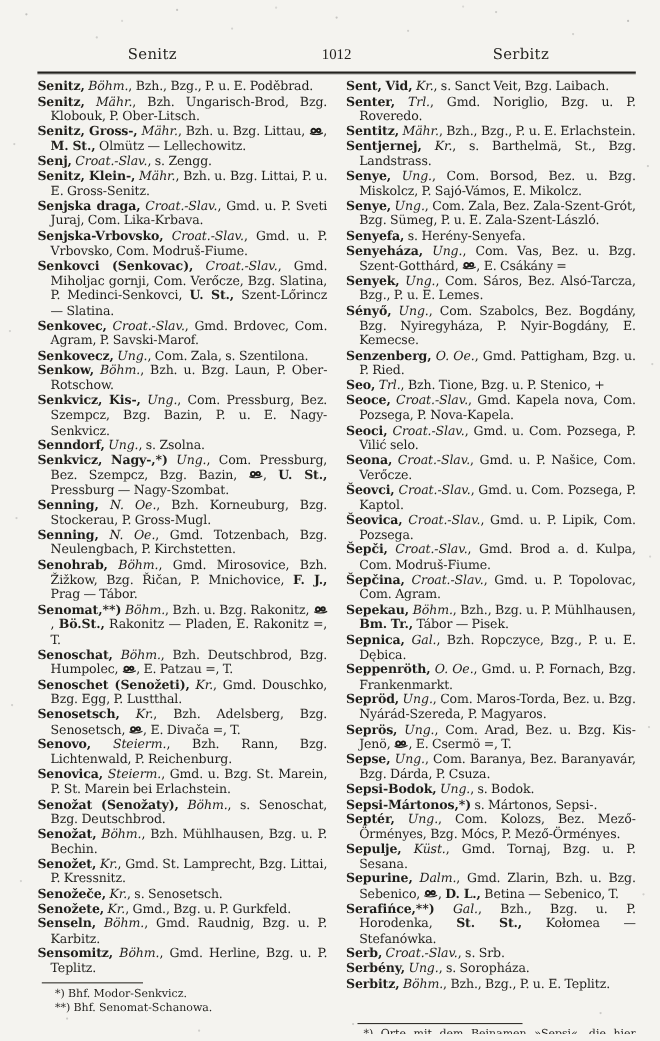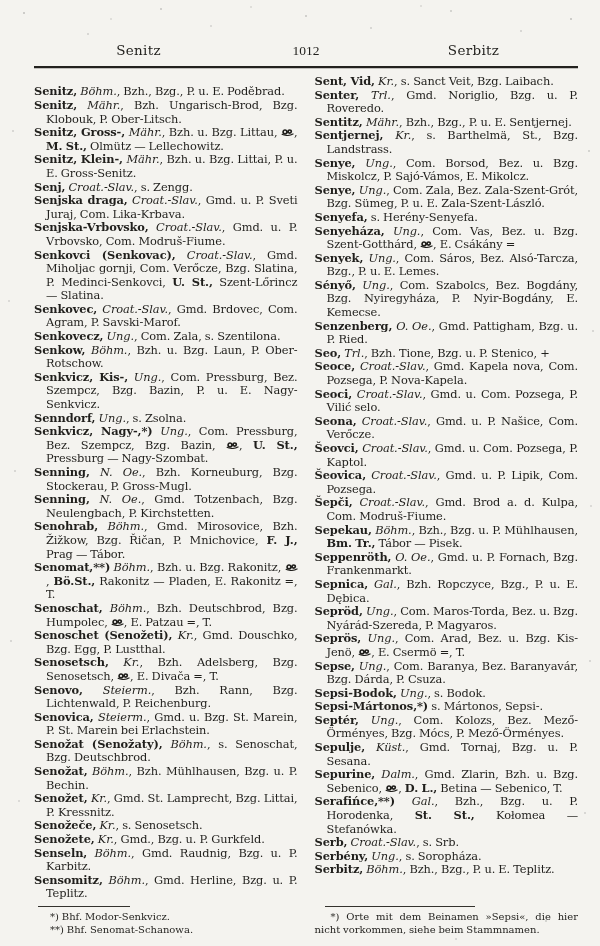--- a/index.html
+++ b/index.html
@@ -22,21 +22,21 @@
       10px 640px 0 rgba(60,60,60,.2), 589px 660px 0 rgba(60,60,60,.2), 18px 800px 0 rgba(60,60,60,.18),
       584px 812px 0 rgba(60,60,60,.2), 60px 925px 0 rgba(60,60,60,.22), 180px 936px 0 rgba(60,60,60,.2),
       320px 930px 0 rgba(60,60,60,.22), 455px 938px 0 rgba(60,60,60,.2), 545px 920px 0 rgba(60,60,60,.22),
       250px 6px 0 rgba(60,60,60,.15), 420px 5px 0 rgba(60,60,60,.15), 110px 18px 0 rgba(60,60,60,.15);
   }
   .page{box-sizing:border-box;width:600px;height:946px;padding:42px 22px 6px 34px;display:flex;flex-direction:column;}
   .header{display:flex;align-items:baseline;font-size:13.5px;margin:0 6px 7px 6px;gap:24px;}
   .h-side{flex:1;text-align:center;letter-spacing:.3px;}
   .h-center{width:90px;text-align:center;font-family:Liberation Serif, serif;}
   .rule{border-top:2px solid #22211e;box-shadow:0 1px 0 rgba(34,33,30,.25);margin:0 0 5px 0;}
-  .content{flex:1;display:flex;overflow:hidden;align-items:flex-end;}
+  .content{flex:1;display:flex;overflow:hidden;align-items:flex-start;}
   .col{flex:1;display:flex;flex-direction:column;overflow:hidden;}
   .col.left{padding-right:7px;}
   .col.right{padding-left:9px;gap:24px;}
   .divider{width:0;border-left:1px solid #4a4742;}
   .entry{
     margin:0;text-indent:-12px;padding-left:12px;text-align:justify;
     font-size:11.4px;line-height:13.6px;letter-spacing:-0.1px;word-spacing:-0.4px;
   }
   .hw{font-weight:bold;}
   .rg{font-style:italic;}
@@ -62,22 +62,22 @@
   <div class="content">
 
     <div class="col left">
       <div>
           <p class="entry"><span class="hw">Senitz,</span><span class="tx"> </span><span class="rg">Böhm.</span><span class="tx">, Bzh., Bzg., P. u. E. Poděbrad.</span></p>
           <p class="entry"><span class="hw">Senitz,</span><span class="tx"> </span><span class="rg">Mähr.</span><span class="tx">, Bzh. Ungarisch-Brod, Bzg. Klobouk, P. Ober-Litsch.</span></p>
           <p class="entry"><span class="hw">Senitz, Gross-,</span><span class="tx"> </span><span class="rg">Mähr.</span><span class="tx">, Bzh. u. Bzg. Littau, </span><span class="horn"><svg width="13" height="8" viewBox="0 0 13 8" aria-hidden="true">
                 <path d="M2.1 3.9 A1.9 1.9 0 1 0 5.9 3.9 A1.9 1.9 0 1 0 2.1 3.9 M7.1 3.6 A1.6 1.6 0 1 0 10.3 3.6 A1.6 1.6 0 1 0 7.1 3.6" fill="none" stroke="currentColor" stroke-width="1.7"></path>
                 <path d="M0.7 6.3 C4.5 7.9 9 7.7 12.5 5.8" fill="none" stroke="currentColor" stroke-width="1.1"></path>
               </svg></span><span class="tx">, </span><span class="hw">M. St.,</span><span class="tx"> Olmütz — Lellechowitz.</span></p>
+          <p class="entry"><span class="hw">Senj,</span><span class="tx"> </span><span class="rg">Croat.-Slav.</span><span class="tx">, s. Zengg.</span></p>
           <p class="entry"><span class="hw">Senitz, Klein-,</span><span class="tx"> </span><span class="rg">Mähr.</span><span class="tx">, Bzh. u. Bzg. Littai, P. u. E. Gross-Senitz.</span></p>
-          <p class="entry"><span class="hw">Senj,</span><span class="tx"> </span><span class="rg">Croat.-Slav.</span><span class="tx">, s. Zengg.</span></p>
           <p class="entry"><span class="hw">Senjska draga,</span><span class="tx"> </span><span class="rg">Croat.-Slav.</span><span class="tx">, Gmd. u. P. Sveti Juraj, Com. Lika-Krbava.</span></p>
           <p class="entry"><span class="hw">Senjska-Vrbovsko,</span><span class="tx"> </span><span class="rg">Croat.-Slav.</span><span class="tx">, Gmd. u. P. Vrbovsko, Com. Modruš-Fiume.</span></p>
           <p class="entry"><span class="hw">Senkovci (Senkovac),</span><span class="tx"> </span><span class="rg">Croat.-Slav.</span><span class="tx">, Gmd. Miholjac gornji, Com. Verőcze, Bzg. Slatina, P. Medinci-Senkovci, </span><span class="hw">U. St.,</span><span class="tx"> Szent-Lőrincz — Slatina.</span></p>
           <p class="entry"><span class="hw">Senkovec,</span><span class="tx"> </span><span class="rg">Croat.-Slav.</span><span class="tx">, Gmd. Brdovec, Com. Agram, P. Savski-Marof.</span></p>
           <p class="entry"><span class="hw">Senkovecz,</span><span class="tx"> </span><span class="rg">Ung.</span><span class="tx">, Com. Zala, s. Szentilona.</span></p>
           <p class="entry"><span class="hw">Senkow,</span><span class="tx"> </span><span class="rg">Böhm.</span><span class="tx">, Bzh. u. Bzg. Laun, P. Ober-Rotschow.</span></p>
           <p class="entry"><span class="hw">Senkvicz, Kis-,</span><span class="tx"> </span><span class="rg">Ung.</span><span class="tx">, Com. Pressburg, Bez. Szempcz, Bzg. Bazin, P. u. E. Nagy-Senkvicz.</span></p>
           <p class="entry"><span class="hw">Senndorf,</span><span class="tx"> </span><span class="rg">Ung.</span><span class="tx">, s. Zsolna.</span></p>
           <p class="entry"><span class="hw">Senkvicz, Nagy-,*)</span><span class="tx"> </span><span class="rg">Ung.</span><span class="tx">, Com. Pressburg, Bez. Szempcz, Bzg. Bazin, </span><span class="horn"><svg width="13" height="8" viewBox="0 0 13 8" aria-hidden="true">
                 <path d="M2.1 3.9 A1.9 1.9 0 1 0 5.9 3.9 A1.9 1.9 0 1 0 2.1 3.9 M7.1 3.6 A1.6 1.6 0 1 0 10.3 3.6 A1.6 1.6 0 1 0 7.1 3.6" fill="none" stroke="currentColor" stroke-width="1.7"></path>
@@ -117,42 +117,43 @@
           </div>
       </div>
     </div>
 
     <div class="divider"></div>
 
     <div class="col right">
       <div>
           <p class="entry"><span class="hw">Sent, Vid,</span><span class="tx"> </span><span class="rg">Kr.</span><span class="tx">, s. Sanct Veit, Bzg. Laibach.</span></p>
           <p class="entry"><span class="hw">Senter,</span><span class="tx"> </span><span class="rg">Trl.</span><span class="tx">, Gmd. Noriglio, Bzg. u. P. Roveredo.</span></p>
-          <p class="entry"><span class="hw">Sentitz,</span><span class="tx"> </span><span class="rg">Mähr.</span><span class="tx">, Bzh., Bzg., P. u. E. Sentjernej.</span></p>
+          <p class="entry"><span class="hw">Sentitz,</span><span class="tx"> </span><span class="rg">Mähr.</span><span class="tx">, Bzh., Bzg., P. u. E. Erlachstein.</span></p>
           <p class="entry"><span class="hw">Sentjernej,</span><span class="tx"> </span><span class="rg">Kr.</span><span class="tx">, s. Barthelmä, St., Bzg. Landstrass.</span></p>
           <p class="entry"><span class="hw">Senye,</span><span class="tx"> </span><span class="rg">Ung.</span><span class="tx">, Com. Borsod, Bez. u. Bzg. Miskolcz, P. Sajó-Vámos, E. Mikolcz.</span></p>
           <p class="entry"><span class="hw">Senye,</span><span class="tx"> </span><span class="rg">Ung.</span><span class="tx">, Com. Zala, Bez. Zala-Szent-Grót, Bzg. Sümeg, P. u. E. Zala-Szent-László.</span></p>
           <p class="entry"><span class="hw">Senyefa,</span><span class="tx"> s. Herény-Senyefa.</span></p>
           <p class="entry"><span class="hw">Senyeháza,</span><span class="tx"> </span><span class="rg">Ung.</span><span class="tx">, Com. Vas, Bez. u. Bzg. Szent-Gotthárd, </span><span class="horn"><svg width="13" height="8" viewBox="0 0 13 8" aria-hidden="true">
                 <path d="M2.1 3.9 A1.9 1.9 0 1 0 5.9 3.9 A1.9 1.9 0 1 0 2.1 3.9 M7.1 3.6 A1.6 1.6 0 1 0 10.3 3.6 A1.6 1.6 0 1 0 7.1 3.6" fill="none" stroke="currentColor" stroke-width="1.7"></path>
                 <path d="M0.7 6.3 C4.5 7.9 9 7.7 12.5 5.8" fill="none" stroke="currentColor" stroke-width="1.1"></path>
               </svg></span><span class="tx">, E. Csákány =</span></p>
           <p class="entry"><span class="hw">Senyek,</span><span class="tx"> </span><span class="rg">Ung.</span><span class="tx">, Com. Sáros, Bez. Alsó-Tarcza, Bzg., P. u. E. Lemes.</span></p>
           <p class="entry"><span class="hw">Sényő,</span><span class="tx"> </span><span class="rg">Ung.</span><span class="tx">, Com. Szabolcs, Bez. Bogdány, Bzg. Nyiregyháza, P. Nyir-Bogdány, E. Kemecse.</span></p>
           <p class="entry"><span class="hw">Senzenberg,</span><span class="tx"> </span><span class="rg">O. Oe.</span><span class="tx">, Gmd. Pattigham, Bzg. u. P. Ried.</span></p>
           <p class="entry"><span class="hw">Seo,</span><span class="tx"> </span><span class="rg">Trl.</span><span class="tx">, Bzh. Tione, Bzg. u. P. Stenico, +</span></p>
           <p class="entry"><span class="hw">Seoce,</span><span class="tx"> </span><span class="rg">Croat.-Slav.</span><span class="tx">, Gmd. Kapela nova, Com. Pozsega, P. Nova-Kapela.</span></p>
           <p class="entry"><span class="hw">Seoci,</span><span class="tx"> </span><span class="rg">Croat.-Slav.</span><span class="tx">, Gmd. u. Com. Pozsega, P. Vilić selo.</span></p>
           <p class="entry"><span class="hw">Seona,</span><span class="tx"> </span><span class="rg">Croat.-Slav.</span><span class="tx">, Gmd. u. P. Našice, Com. Verőcze.</span></p>
           <p class="entry"><span class="hw">Šeovci,</span><span class="tx"> </span><span class="rg">Croat.-Slav.</span><span class="tx">, Gmd. u. Com. Pozsega, P. Kaptol.</span></p>
           <p class="entry"><span class="hw">Šeovica,</span><span class="tx"> </span><span class="rg">Croat.-Slav.</span><span class="tx">, Gmd. u. P. Lipik, Com. Pozsega.</span></p>
           <p class="entry"><span class="hw">Šepči,</span><span class="tx"> </span><span class="rg">Croat.-Slav.</span><span class="tx">, Gmd. Brod a. d. Kulpa, Com. Modruš-Fiume.</span></p>
+          <p class="entry"><span class="hw">Šepčina,</span><span class="tx"> </span><span class="rg">Croat.-Slav.</span><span class="tx">, Gmd. u. P. Topolovac, Com. Agram.</span></p>
           <p class="entry"><span class="hw">Sepekau,</span><span class="tx"> </span><span class="rg">Böhm.</span><span class="tx">, Bzh., Bzg. u. P. Mühlhausen, </span><span class="hw">Bm. Tr.,</span><span class="tx"> Tábor — Pisek.</span></p>
+          <p class="entry"><span class="hw">Sepnica,</span><span class="tx"> </span><span class="rg">Gal.</span><span class="tx">, Bzh. Ropczyce, Bzg., P. u. E. Dębica.</span></p>
           <p class="entry"><span class="hw">Seppenröth,</span><span class="tx"> </span><span class="rg">O. Oe.</span><span class="tx">, Gmd. u. P. Fornach, Bzg. Frankenmarkt.</span></p>
-          <p class="entry"><span class="hw">Sepnica,</span><span class="tx"> </span><span class="rg">Gal.</span><span class="tx">, Bzh. Ropczyce, Bzg., P. u. E. Dębica.</span></p>
           <p class="entry"><span class="hw">Sepröd,</span><span class="tx"> </span><span class="rg">Ung.</span><span class="tx">, Com. Maros-Torda, Bez. u. Bzg. Nyárád-Szereda, P. Magyaros.</span></p>
           <p class="entry"><span class="hw">Seprös,</span><span class="tx"> </span><span class="rg">Ung.</span><span class="tx">, Com. Arad, Bez. u. Bzg. Kis-Jenö, </span><span class="horn"><svg width="13" height="8" viewBox="0 0 13 8" aria-hidden="true">
                 <path d="M2.1 3.9 A1.9 1.9 0 1 0 5.9 3.9 A1.9 1.9 0 1 0 2.1 3.9 M7.1 3.6 A1.6 1.6 0 1 0 10.3 3.6 A1.6 1.6 0 1 0 7.1 3.6" fill="none" stroke="currentColor" stroke-width="1.7"></path>
                 <path d="M0.7 6.3 C4.5 7.9 9 7.7 12.5 5.8" fill="none" stroke="currentColor" stroke-width="1.1"></path>
               </svg></span><span class="tx">, E. Csermö =, T.</span></p>
           <p class="entry"><span class="hw">Sepse,</span><span class="tx"> </span><span class="rg">Ung.</span><span class="tx">, Com. Baranya, Bez. Baranyavár, Bzg. Dárda, P. Csuza.</span></p>
           <p class="entry"><span class="hw">Sepsi-Bodok,</span><span class="tx"> </span><span class="rg">Ung.</span><span class="tx">, s. Bodok.</span></p>
           <p class="entry"><span class="hw">Sepsi-Mártonos,*)</span><span class="tx"> s. Mártonos, Sepsi-.</span></p>
           <p class="entry"><span class="hw">Septér,</span><span class="tx"> </span><span class="rg">Ung.</span><span class="tx">, Com. Kolozs, Bez. Mező-Örményes, Bzg. Mócs, P. Mező-Örményes.</span></p>
           <p class="entry"><span class="hw">Sepulje,</span><span class="tx"> </span><span class="rg">Küst.</span><span class="tx">, Gmd. Tornaj, Bzg. u. P. Sesana.</span></p>

